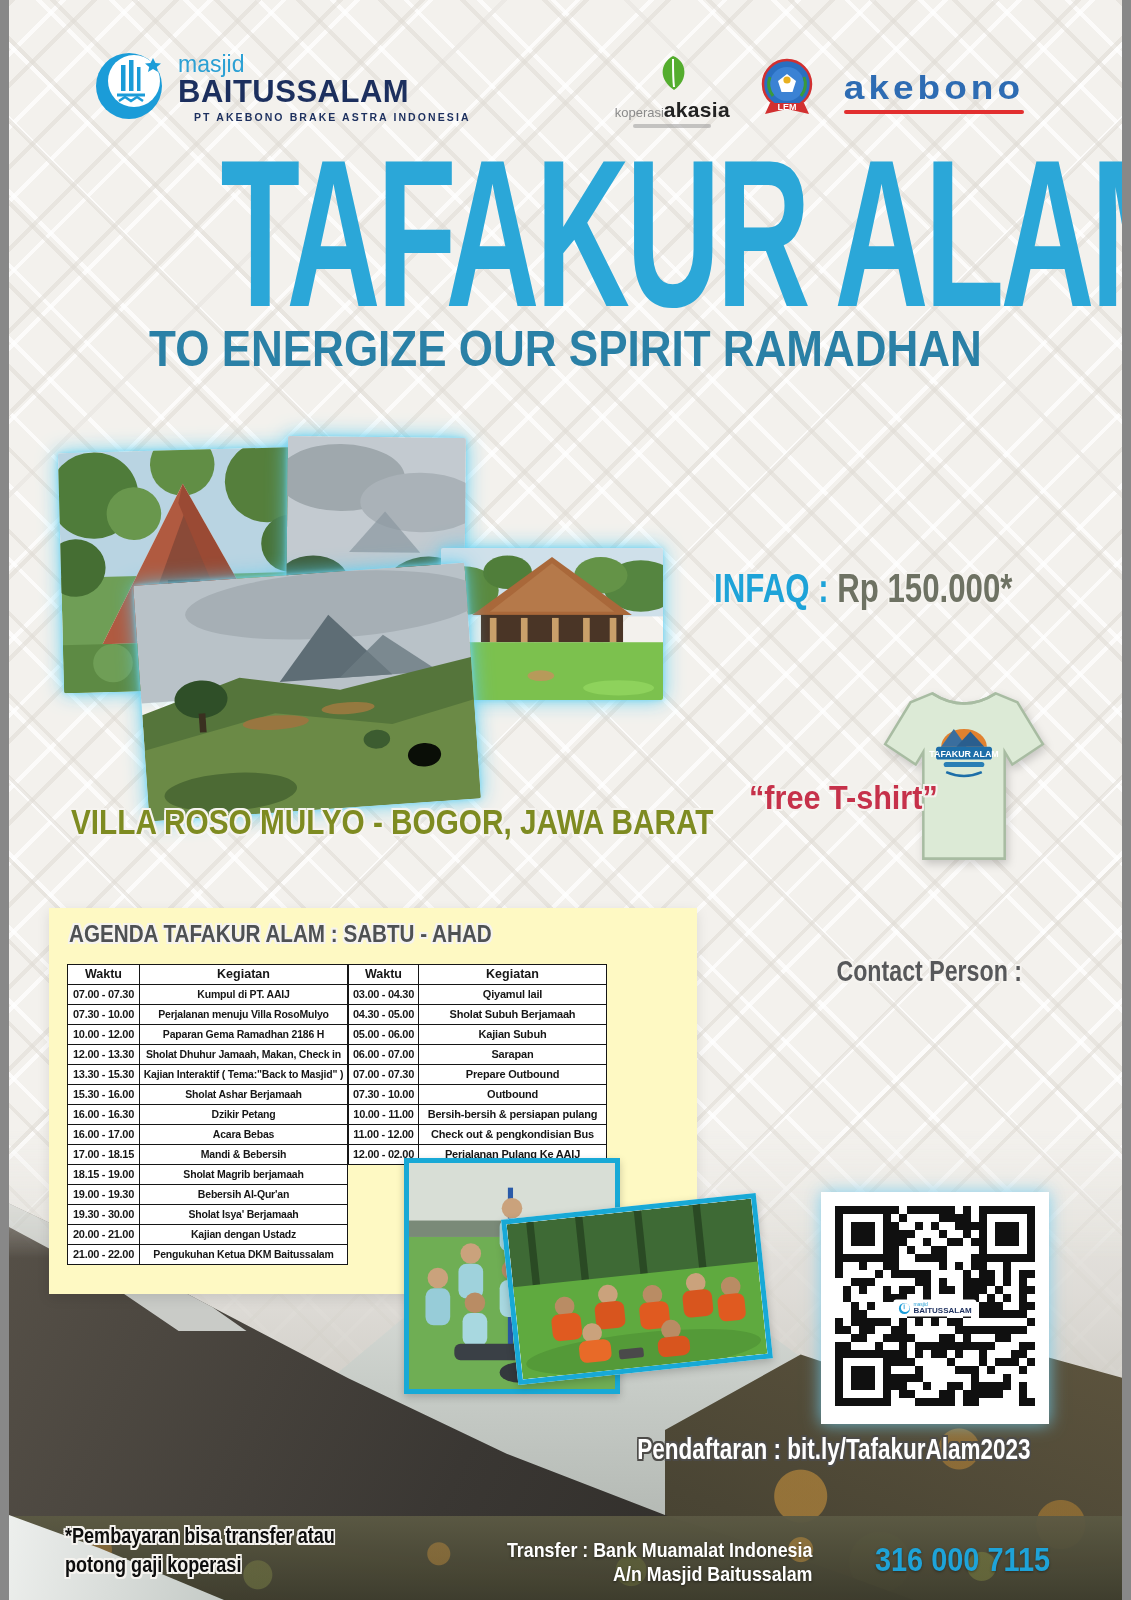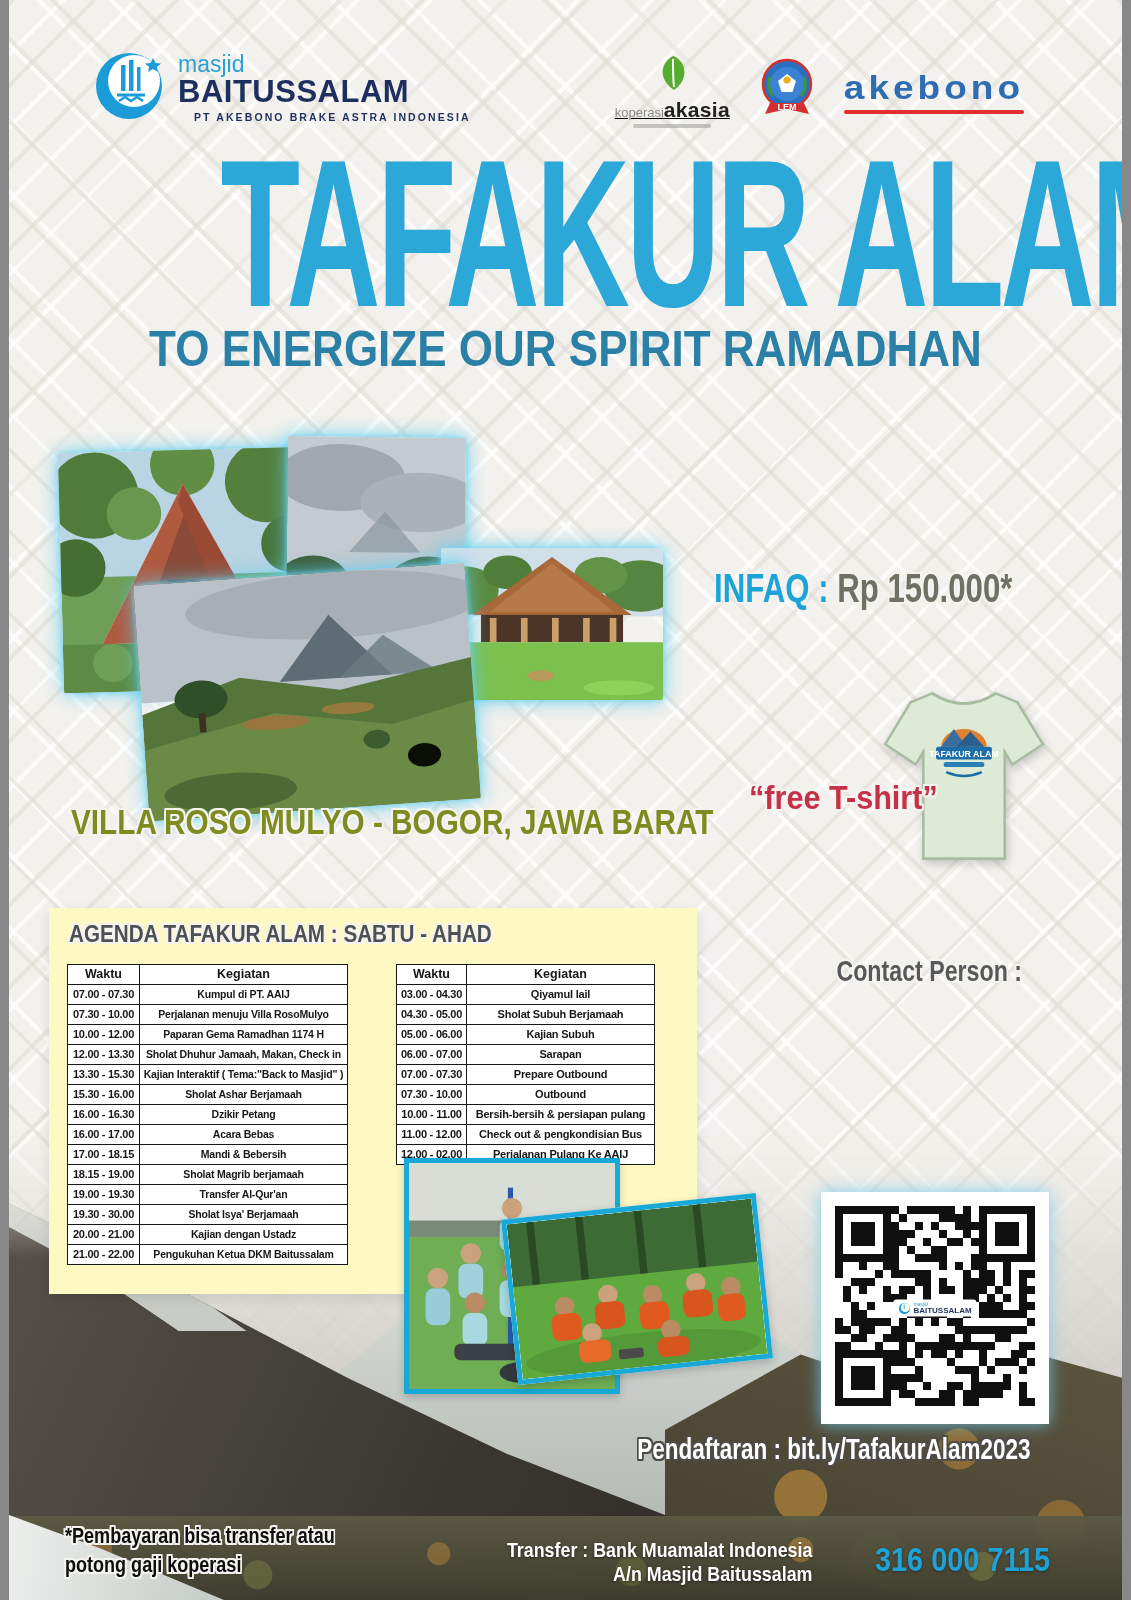--- a/index.html
+++ b/index.html
@@ -13,21 +13,21 @@
       repeating-linear-gradient(-45deg, rgba(255,255,255,.75) 6px 10px, transparent 10px 58px);}
   
   .sw{text-shadow:-2px -2px 0 #f5f3ef,2px -2px 0 #f5f3ef,-2px 2px 0 #f5f3ef,2px 2px 0 #f5f3ef,-2px 0 0 #f5f3ef,2px 0 0 #f5f3ef,0 -2px 0 #f5f3ef,0 2px 0 #f5f3ef;}
   .sd{text-shadow:-2px -2px 0 #4d4c49,2px -2px 0 #4d4c49,-2px 2px 0 #4d4c49,2px 2px 0 #4d4c49,-2px 0 0 #4d4c49,2px 0 0 #4d4c49,0 -2px 0 #4d4c49,0 2px 0 #4d4c49;}
   
   .brand-left{position:absolute;left:84px;top:50px;display:flex;align-items:center;gap:13px;}
   .brand-text .pre{color:#2ba0d4;font-size:23px;line-height:1;}
   .brand-text .name{color:#1c2f5e;font-weight:bold;font-size:31px;line-height:1.05;letter-spacing:.5px;}
   .brand-text .sub{color:#1c2f5e;font-weight:bold;font-size:10.5px;letter-spacing:2.1px;margin-top:3px;padding-left:16px;}
   .brand-right{position:absolute;right:98px;top:54px;display:flex;align-items:center;gap:28px;}
-  .akasia{text-align:center;text-decoration:underline;}
+  .akasia{text-align:center;}
   .akasia-line{font-size:0;white-space:nowrap;}
   .akasia-line .ak-pre{font-size:13px;color:#8a8a8a;}
   .akasia-line .ak-name{font-size:21px;color:#222;font-weight:bold;letter-spacing:.3px;}
   .akasia-sub{height:4px;width:78px;margin:2px auto 0;background:#9a9a9a;opacity:.55;border-radius:2px;}
   .akebono{text-align:center;}
   .akebono .ak-logo{font-size:37px;font-weight:bold;color:#2e6cb3;letter-spacing:4px;line-height:1;transform:scaleY(.92);}
   .akebono .ak-under{height:4px;background:#e22f2f;margin-top:4px;border-radius:2px;}
   
   .main-title{position:absolute;left:0;right:0;top:148px;text-align:center;font-size:210px;line-height:.82;font-weight:bold;color:#2ba7d8;letter-spacing:-6px;transform:scaleX(.62);transform-origin:center;white-space:nowrap;}
   .sub-title{position:absolute;left:0;right:0;top:320px;text-align:center;font-size:50px;font-weight:bold;color:#2a80a6;transform:scaleX(.88);transform-origin:center;white-space:nowrap;}
@@ -46,21 +46,21 @@
   .ph-joglo{left:432px;top:548px;width:222px;height:152px;}
   .ph-hills{left:132px;top:574px;width:332px;height:236px;transform:rotate(-4deg);}
   
   .tshirt{position:absolute;left:866px;top:680px;width:178px;height:192px;filter:drop-shadow(2px 4px 4px rgba(0,0,0,.18));}
   .tshirt svg{width:100%;height:100%;}
   .free-tshirt{position:absolute;left:740px;top:778px;font-size:34px;font-weight:bold;color:#c6314a;transform:scaleX(.9);transform-origin:left;white-space:nowrap;}
   .location{position:absolute;left:62px;top:802px;font-size:35px;font-weight:bold;color:#7e8b21;transform:scaleX(.85);transform-origin:left;white-space:nowrap;}
   
   .agenda-panel{position:absolute;left:40px;top:908px;width:648px;height:386px;background:#fef9c3;box-shadow:0 4px 12px rgba(0,0,0,.10);z-index:3;}
   .agenda-title{position:absolute;left:20px;top:12px;font-size:24px;font-weight:bold;color:#4e5153;transform:scaleX(.86);transform-origin:left;white-space:nowrap;}
-  .agenda-tables{position:absolute;left:18px;top:56px;display:flex;align-items:flex-start;gap:48px;}
+  .agenda-tables{position:absolute;left:18px;top:56px;display:flex;align-items:flex-start;}
   .agenda-tables table{border-collapse:collapse;background:#fff;table-layout:fixed;}
   .agenda-tables th,.agenda-tables td{border:1.5px solid #161616;font-weight:bold;color:#161616;text-align:center;padding:0 2px;height:19px;line-height:1;overflow:hidden;white-space:nowrap;}
   .agenda-tables th{font-size:12.5px;}
   .agenda-tables td.time{font-size:11px;letter-spacing:-.3px;}
   .t1 td.activity{font-size:10.5px;letter-spacing:-.2px;}
   .t2 td.activity{font-size:11px;letter-spacing:-.2px;}
   .t1 .cw-time{width:72px;} .t1 .cw-act{width:208px;}
   .t2 .cw-time{width:70px;} .t2 .cw-act{width:188px;}
   
   .contact{position:absolute;right:100px;top:955px;text-align:right;z-index:3;}
@@ -292,21 +292,21 @@
             <tr>
               <td class="time">07.00 - 07.30</td>
               <td class="activity">Kumpul di PT. AAIJ</td>
             </tr>
             <tr>
               <td class="time">07.30 - 10.00</td>
               <td class="activity">Perjalanan menuju Villa RosoMulyo</td>
             </tr>
             <tr>
               <td class="time">10.00 - 12.00</td>
-              <td class="activity">Paparan Gema Ramadhan 1174 H</td>
+              <td class="activity">Paparan Gema Ramadhan 2186 H</td>
             </tr>
             <tr>
               <td class="time">12.00 - 13.30</td>
               <td class="activity">Sholat Dhuhur Jamaah, Makan, Check in</td>
             </tr>
             <tr>
               <td class="time">13.30 - 15.30</td>
               <td class="activity">Kajian Interaktif ( Tema:"Back to Masjid" )</td>
             </tr>
             <tr>
@@ -324,21 +324,21 @@
             <tr>
               <td class="time">17.00 - 18.15</td>
               <td class="activity">Mandi &amp; Bebersih</td>
             </tr>
             <tr>
               <td class="time">18.15 - 19.00</td>
               <td class="activity">Sholat Magrib berjamaah</td>
             </tr>
             <tr>
               <td class="time">19.00 - 19.30</td>
-              <td class="activity">Transfer Al-Qur'an</td>
+              <td class="activity">Bebersih Al-Qur'an</td>
             </tr>
             <tr>
               <td class="time">19.30 - 30.00</td>
               <td class="activity">Sholat Isya' Berjamaah</td>
             </tr>
             <tr>
               <td class="time">20.00 - 21.00</td>
               <td class="activity">Kajian dengan Ustadz</td>
             </tr>
             <tr>

